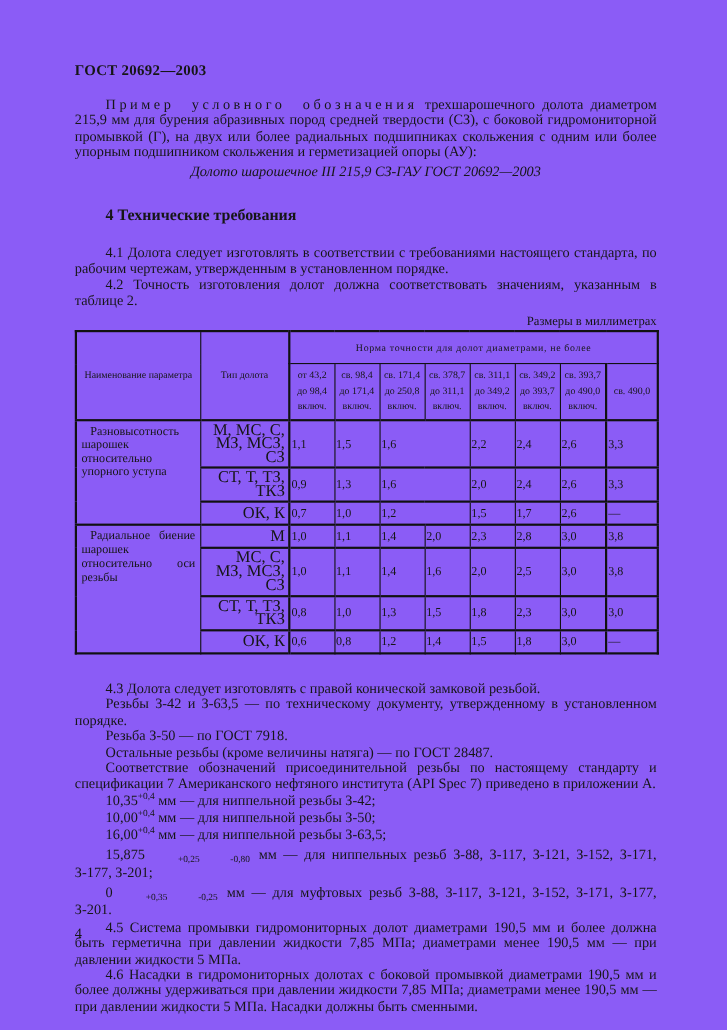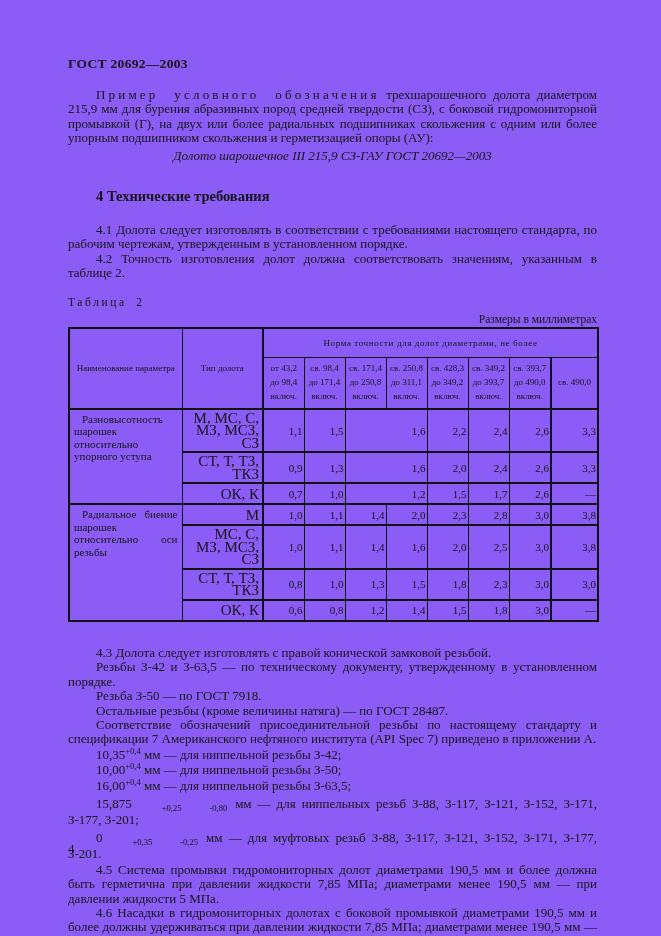--- a/index.html
+++ b/index.html
@@ -29,21 +29,21 @@
   table{border-collapse:collapse;border:2px solid #111;margin-top:2px;table-layout:fixed;width:529px;}
   th,td{border:1px solid #111;box-sizing:border-box;}
   thead th{font-weight:normal;font-size:9px;line-height:1.35;text-align:center;vertical-align:middle;padding:2px 2px;}
   th.c-norm{font-size:9px;letter-spacing:.6px;height:30px;border-radius:13px;}
   tr.diam-row th{border-bottom:2px solid #111;line-height:1.55;padding:4px 2px;height:48px;}
   th.c-type,td.b-type{border-right-width:2px;}
   th.c-last,td.c-last{border-left-width:2px;}
   tbody td{border-top-width:2px;}
   td.b-param{vertical-align:top;font-size:11px;line-height:12.5px;padding:3px 4px 2px 4px;text-align:justify;text-indent:8px;}
   td.b-type{vertical-align:middle;font-size:15px;line-height:12.5px;padding:2px 3px 2px 5px;text-align:right;margin-left:31px;}
-  td.b-val{vertical-align:middle;text-align:right;font-size:11px;padding:2px 1px;}
+  td.b-val{vertical-align:middle;text-align:left;font-size:11px;padding:2px 1px;}
   tr.tall td{height:31px;}
   tr.short td{height:21px;}
   tr.group-start td{border-top-width:2px;}
   .after-table{margin-top:24px;}
   sup.tol1{font-size:8.5px;vertical-align:super;line-height:0;}
   .tol{display:inline-flex;vertical-align:-3px;font-size:8.5px;line-height:9px;margin:0 2px;}
   .nat{margin-top:1px;}
   .nat-big{margin-top:4px;}
   .page-num{position:absolute;left:68px;top:841px;font-size:13px;}
 </style>
@@ -56,21 +56,20 @@
 
   <p class="intro indent"><span class="spaced">Пример условного обозначения</span><span> трехшарошечного долота диаметром 215,9 мм для бурения абразивных пород средней твердости (СЗ), с боковой гидромониторной промывкой (Г), на двух или более радиальных подшипниках скольжения с одним или более упорным подшипником скольжения и герметизацией опоры (АУ):</span></p>
 
   <p class="designation"><i>Долото шарошечное III 215,9 СЗ-ГАУ ГОСТ 20692—2003</i></p>
 
   <h2>4  Технические требования</h2>
 
   <p class="indent p41">4.1  Долота следует изготовлять в соответствии с требованиями настоящего стандарта, по рабочим чертежам, утвержденным в установленном порядке.</p>
   <p class="indent">4.2  Точность изготовления долот должна соответствовать значениям, указанным в таблице 2.</p>
 
-  <div class="caption-row"><span class="caption">Таблица 2</span></div>
   <div class="units">Размеры в миллиметрах</div>
 
   <table>
     <colgroup>
       <col style="width:113px">
         <col style="width:81px">
       <col style="width:41px">
         <col style="width:41px">
         <col style="width:41px">
         <col style="width:41px">
@@ -82,22 +81,22 @@
     <thead>
       <tr>
         <th rowspan="2">Наименование параметра</th>
         <th rowspan="2" class="c-type">Тип долота</th>
         <th colspan="8" class="c-norm">Норма точности для долот диаметрами, не более</th>
       </tr>
       <tr class="diam-row">
         <th>от 43,2 до 98,4 включ.</th>
         <th>св. 98,4 до 171,4 включ.</th>
         <th>св. 171,4 до 250,8 включ.</th>
-        <th>св. 250,8 до 311,1 включ.</th>
-        <th>св. 428,3 до 349,2 включ.</th>
+        <th>св. 378,7 до 311,1 включ.</th>
+        <th>св. 311,1 до 349,2 включ.</th>
         <th>св. 349,2 до 393,7 включ.</th>
         <th>св. 393,7 до 490,0 включ.</th>
         <th class="c-last">св. 490,0</th>
       </tr>
     </thead>
     <tbody>
       <tr class="tall">
         <td class="b-param" rowspan="3">Разновысотность шарошек относительно упорного уступа</td>
         <td class="b-type">М, МС, С, МЗ, МСЗ, СЗ</td>
         <td class="b-val">1,1</td>

